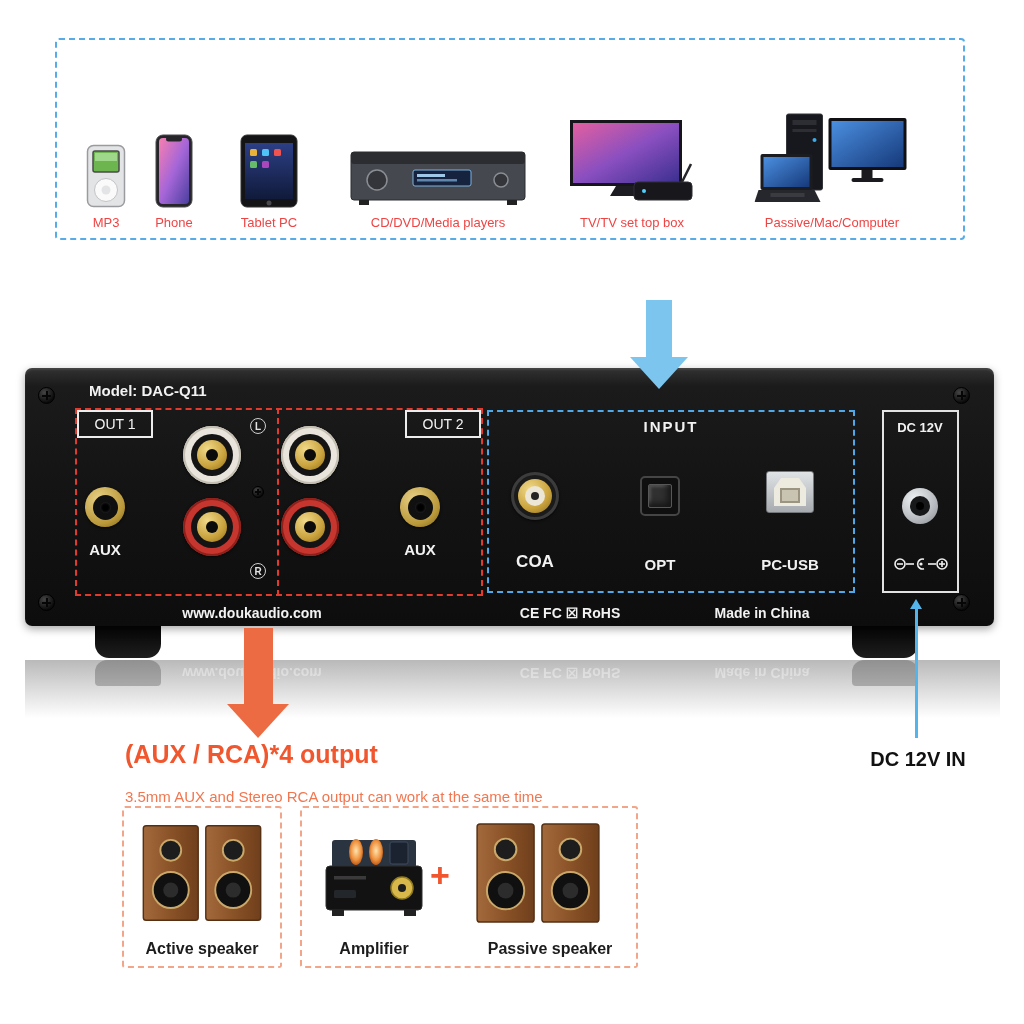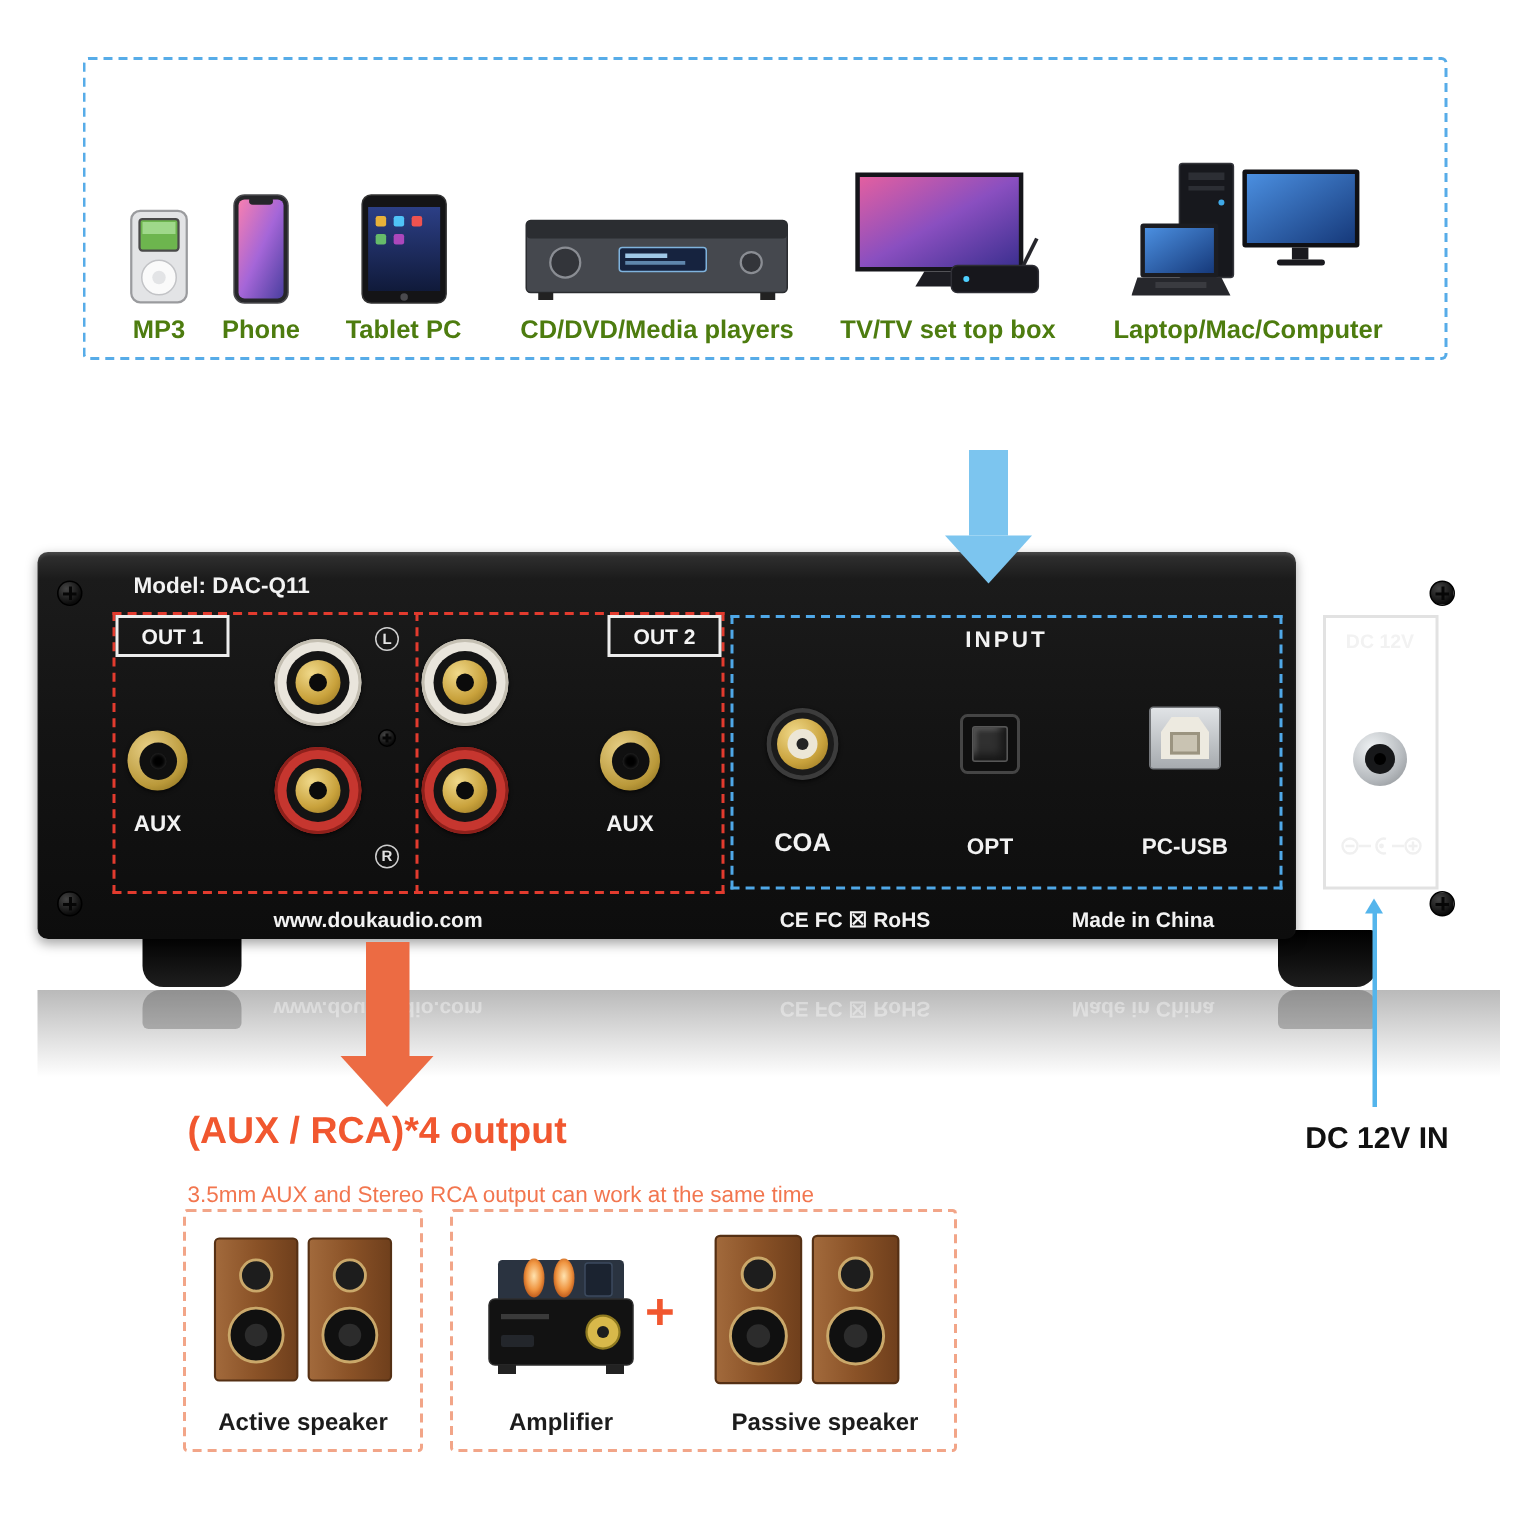--- a/index.html
+++ b/index.html
@@ -5,21 +5,21 @@
   * { margin:0; padding:0; box-sizing:border-box; }
   html,body { background:#ffffff; }
   body { width:1024px; height:1024px; font-family:"Liberation Sans", sans-serif; position:relative; }
   .page { position:relative; width:1024px; height:1024px; background:#fff; overflow:hidden; }
 
   
   .src-box { position:absolute; left:55px; top:38px; width:910px; height:202px;
              border:2px dashed #57ace8; border-radius:4px; background:#fff; }
   .device { position:absolute; bottom:8px; transform:translateX(-50%);
             display:flex; flex-direction:column; align-items:center; }
-  .device-label { margin-top:7px; font-weight:bold; font-size:17px; color:#4d7c0f; white-space:nowrap; }
+  .device-label { margin-top:7px; font-weight:normal; font-size:13px; color:#ef4444; white-space:nowrap; }
 
   
   .blue-heading { position:absolute; left:412px; top:262px; width:500px; text-align:center;
                   font-size:26px; font-weight:bold; color:#3ea7e8; }
   .orange-heading { position:absolute; left:125px; top:740px; font-size:25px; font-weight:bold; color:#f1572f; }
   .orange-sub { position:absolute; left:125px; top:788px; font-size:15px; font-weight:normal; color:#f2764f; }
   .dc-callout { position:absolute; left:843px; top:748px; width:150px; text-align:center;
                 font-size:20px; font-weight:bold; color:#111; }
 
   
@@ -34,21 +34,21 @@
                        border-top:34px solid #ec6b43; }
   .dc-line-head { position:absolute; left:910px; top:599px; width:0; height:0; z-index:4;
                   border-left:6px solid transparent; border-right:6px solid transparent;
                   border-bottom:10px solid #54b5ec; }
   .dc-line { position:absolute; left:915px; top:608px; width:3px; height:130px; background:#54b5ec; z-index:4; }
 
   
   .foot { position:absolute; top:620px; width:66px; height:38px; z-index:0;
           background:linear-gradient(#000 0%, #101010 55%, #1e1e1e 100%);
           border-radius:4px 4px 14px 14px; }
-  .panel { position:absolute; left:25px; top:368px; width:839px; height:258px; z-index:1;
+  .panel { position:absolute; left:25px; top:368px; width:969px; height:258px; z-index:1;
            background:linear-gradient(180deg, #323232 0%, #1b1b1b 7%, #141414 45%, #0d0d0d 100%);
            border-radius:7px; box-shadow:0 3px 8px rgba(0,0,0,.35), inset 0 2px 2px rgba(255,255,255,.10); }
   .reflection { position:absolute; left:25px; top:660px; width:975px; height:66px; z-index:0;
                 background:linear-gradient(to bottom, rgba(25,25,25,.30), rgba(25,25,25,0) 88%); }
   .refl-text { position:absolute; top:5px; transform:translateX(-50%) scaleY(-1);
                color:rgba(255,255,255,.38); font-weight:bold; font-size:14px; white-space:nowrap; }
   .refl-foot { position:absolute; top:0; width:66px; height:26px; background:rgba(0,0,0,.22); border-radius:12px 12px 4px 4px; }
 
   .screw { position:absolute; width:17px; height:17px; border-radius:50%;
            background:radial-gradient(circle at 35% 30%, #444, #0b0b0b 72%); border:1px solid #000; }
@@ -57,21 +57,21 @@
   .screw.small { width:12px; height:12px; }
   .screw.small::before { top:2px; bottom:2px; width:1.5px; }
   .screw.small::after  { left:2px; right:2px; height:1.5px; }
 
   .panel-text { position:absolute; color:#f2f2f2; font-weight:bold; white-space:nowrap; }
   .centered { transform:translateX(-50%); text-align:left; }
 
   .out-zone { position:absolute; left:50px; top:40px; width:408px; height:188px; border:2px dashed #e23b2e; }
   .out-divider { position:absolute; left:252px; top:40px; height:188px; width:0; border-left:2px dashed #e23b2e; }
   .out-label { position:absolute; width:76px; height:28px; border:2px solid #ededed;
-               color:#f4f4f4; font-weight:bold; font-size:14px; display:flex; align-items:center; justify-content:center; }
+               color:#f4f4f4; font-weight:normal; font-size:14px; display:flex; align-items:center; justify-content:center; }
   .chan-mark { position:absolute; width:16px; height:16px; border-radius:50%; border:1.5px solid #cfcfcf;
                color:#e2e2e2; font-size:10px; font-weight:bold; display:flex; align-items:center; justify-content:center; }
 
   .jack { position:absolute; display:flex; align-items:center; justify-content:center; }
   .rca-ring { width:58px; height:58px; border-radius:50%; display:flex; align-items:center; justify-content:center; }
   .rca-ring.white { background:#e9e5dc; box-shadow:inset 0 0 0 2px #c4bfb2, 0 1px 3px rgba(0,0,0,.7); }
   .rca-ring.red   { background:#c6362f; box-shadow:inset 0 0 0 2px #8e201b, 0 1px 3px rgba(0,0,0,.7); }
   .rca-black { width:42px; height:42px; border-radius:50%; background:#141414; display:flex; align-items:center; justify-content:center; }
   .rca-gold  { width:30px; height:30px; border-radius:50%; display:flex; align-items:center; justify-content:center;
                background:radial-gradient(circle at 35% 30%, #f0d98a, #c9a23c 60%, #8d6d1d); }
@@ -225,21 +225,21 @@
         <circle cx="60" cy="28" r="2" fill="#3fa9e8"></circle>
         <rect x="74" y="6" width="78" height="52" rx="2" fill="#101014"></rect>
         <rect x="77" y="9" width="72" height="46" fill="url(#gPc)"></rect>
         <rect x="107" y="58" width="11" height="8" fill="#1a1a1f"></rect>
         <rect x="97" y="66" width="32" height="4" rx="2" fill="#1a1a1f"></rect>
         <rect x="6" y="42" width="52" height="36" rx="2" fill="#1b1c21"></rect>
         <rect x="9" y="45" width="46" height="30" fill="url(#gPc)"></rect>
         <polygon points="4,78 60,78 66,90 0,90" fill="#26272c"></polygon>
         <rect x="16" y="81" width="34" height="4" fill="#3a3b40"></rect>
       </svg>
-      <div class="device-label">Laptop/Mac/Computer</div>
+      <div class="device-label">Passive/Mac/Computer</div>
     </div>
   </div>
 
   <div class="arrow-rect arrow-blue-rect"></div>
   <div class="arrow-blue-head"></div>
 
   <div class="foot" style="left:95px"></div>
   <div class="foot" style="left:852px"></div>
 
   <div class="reflection">

